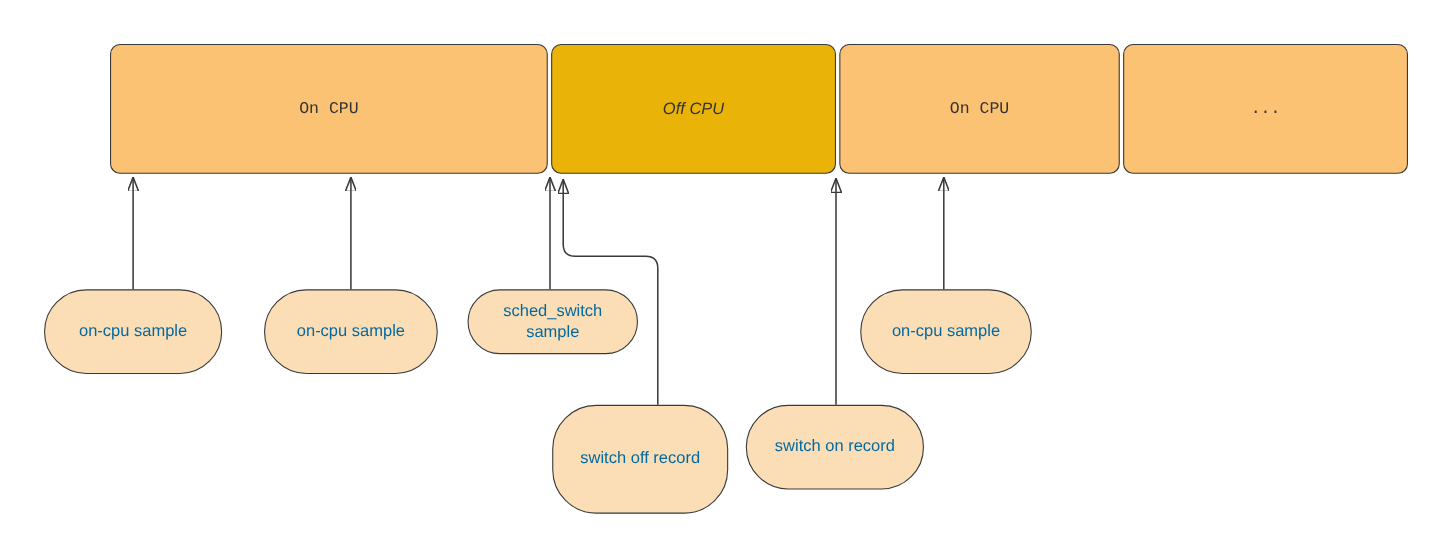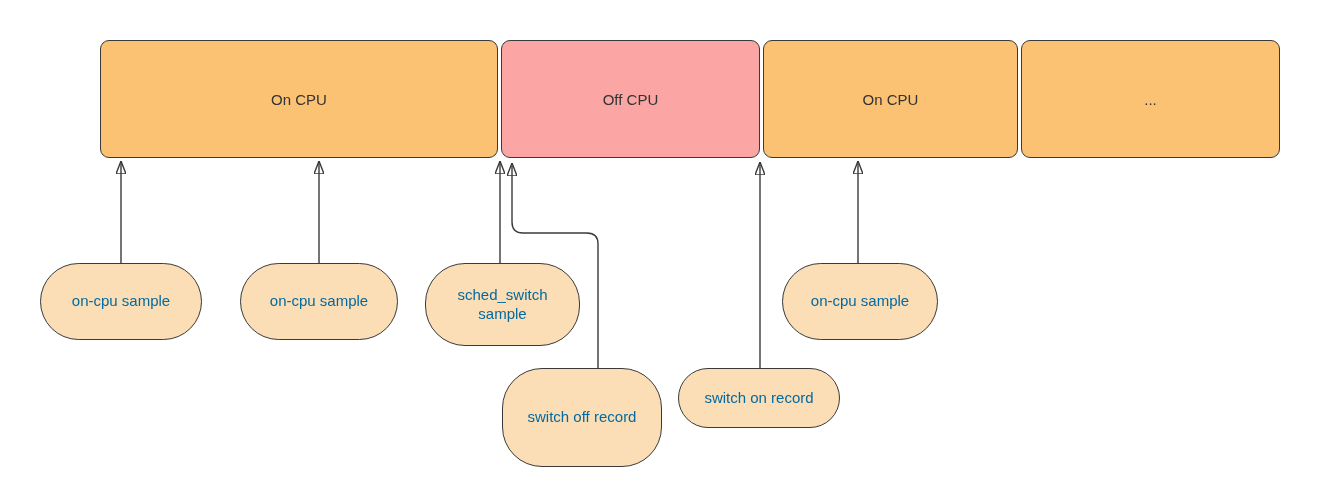--- a/index.html
+++ b/index.html
@@ -21,22 +21,22 @@
     height: 118px;
     box-sizing: border-box;
     border: 1.5px solid #3a3a3a;
     border-radius: 9px;
     display: flex;
     align-items: center;
     justify-content: center;
     font-size: 15px;
     color: #333333;
   }
-  .bar.on  { background: #fbc273; }
-  .bar.off { background: #fca5a5; }
+  .bar.on  { background: #fbc273; font-family: Liberation Mono, monospace; }
+  .bar.off { background: #eab308; font-style: italic; }
   #seg0 { left: 100px;  width: 398px; }
   #seg1 { left: 501px;  width: 259px; }
   #seg2 { left: 763px;  width: 255px; }
   #seg3 { left: 1021px; width: 259px; }
 
   .pill {
     position: absolute;
     box-sizing: border-box;
     border: 1.5px solid #3a3a3a;
     border-radius: 40px;
@@ -45,23 +45,23 @@
     align-items: center;
     justify-content: center;
     text-align: center;
     font-size: 15px;
     line-height: 1.25;
     color: #0369a1;
     padding: 0 14px;
   }
   #pill0 { left: 40px;  top: 263px; width: 162px; height: 77px; }
   #pill1 { left: 240px; top: 263px; width: 158px; height: 77px; }
-  #pill2 { left: 425px; top: 263px; width: 155px; height: 83px; }
+  #pill2 { left: 425px; top: 263px; width: 155px; height: 59px; }
   #pill3 { left: 502px; top: 368px; width: 160px; height: 99px; }
-  #pill4 { left: 678px; top: 368px; width: 162px; height: 60px; }
+  #pill4 { left: 678px; top: 368px; width: 162px; height: 77px; }
   #pill5 { left: 782px; top: 263px; width: 156px; height: 77px; }
 
   svg.arrows {
     position: absolute;
     left: 0;
     top: 0;
     width: 1320px;
     height: 486px;
     pointer-events: none;
   }

